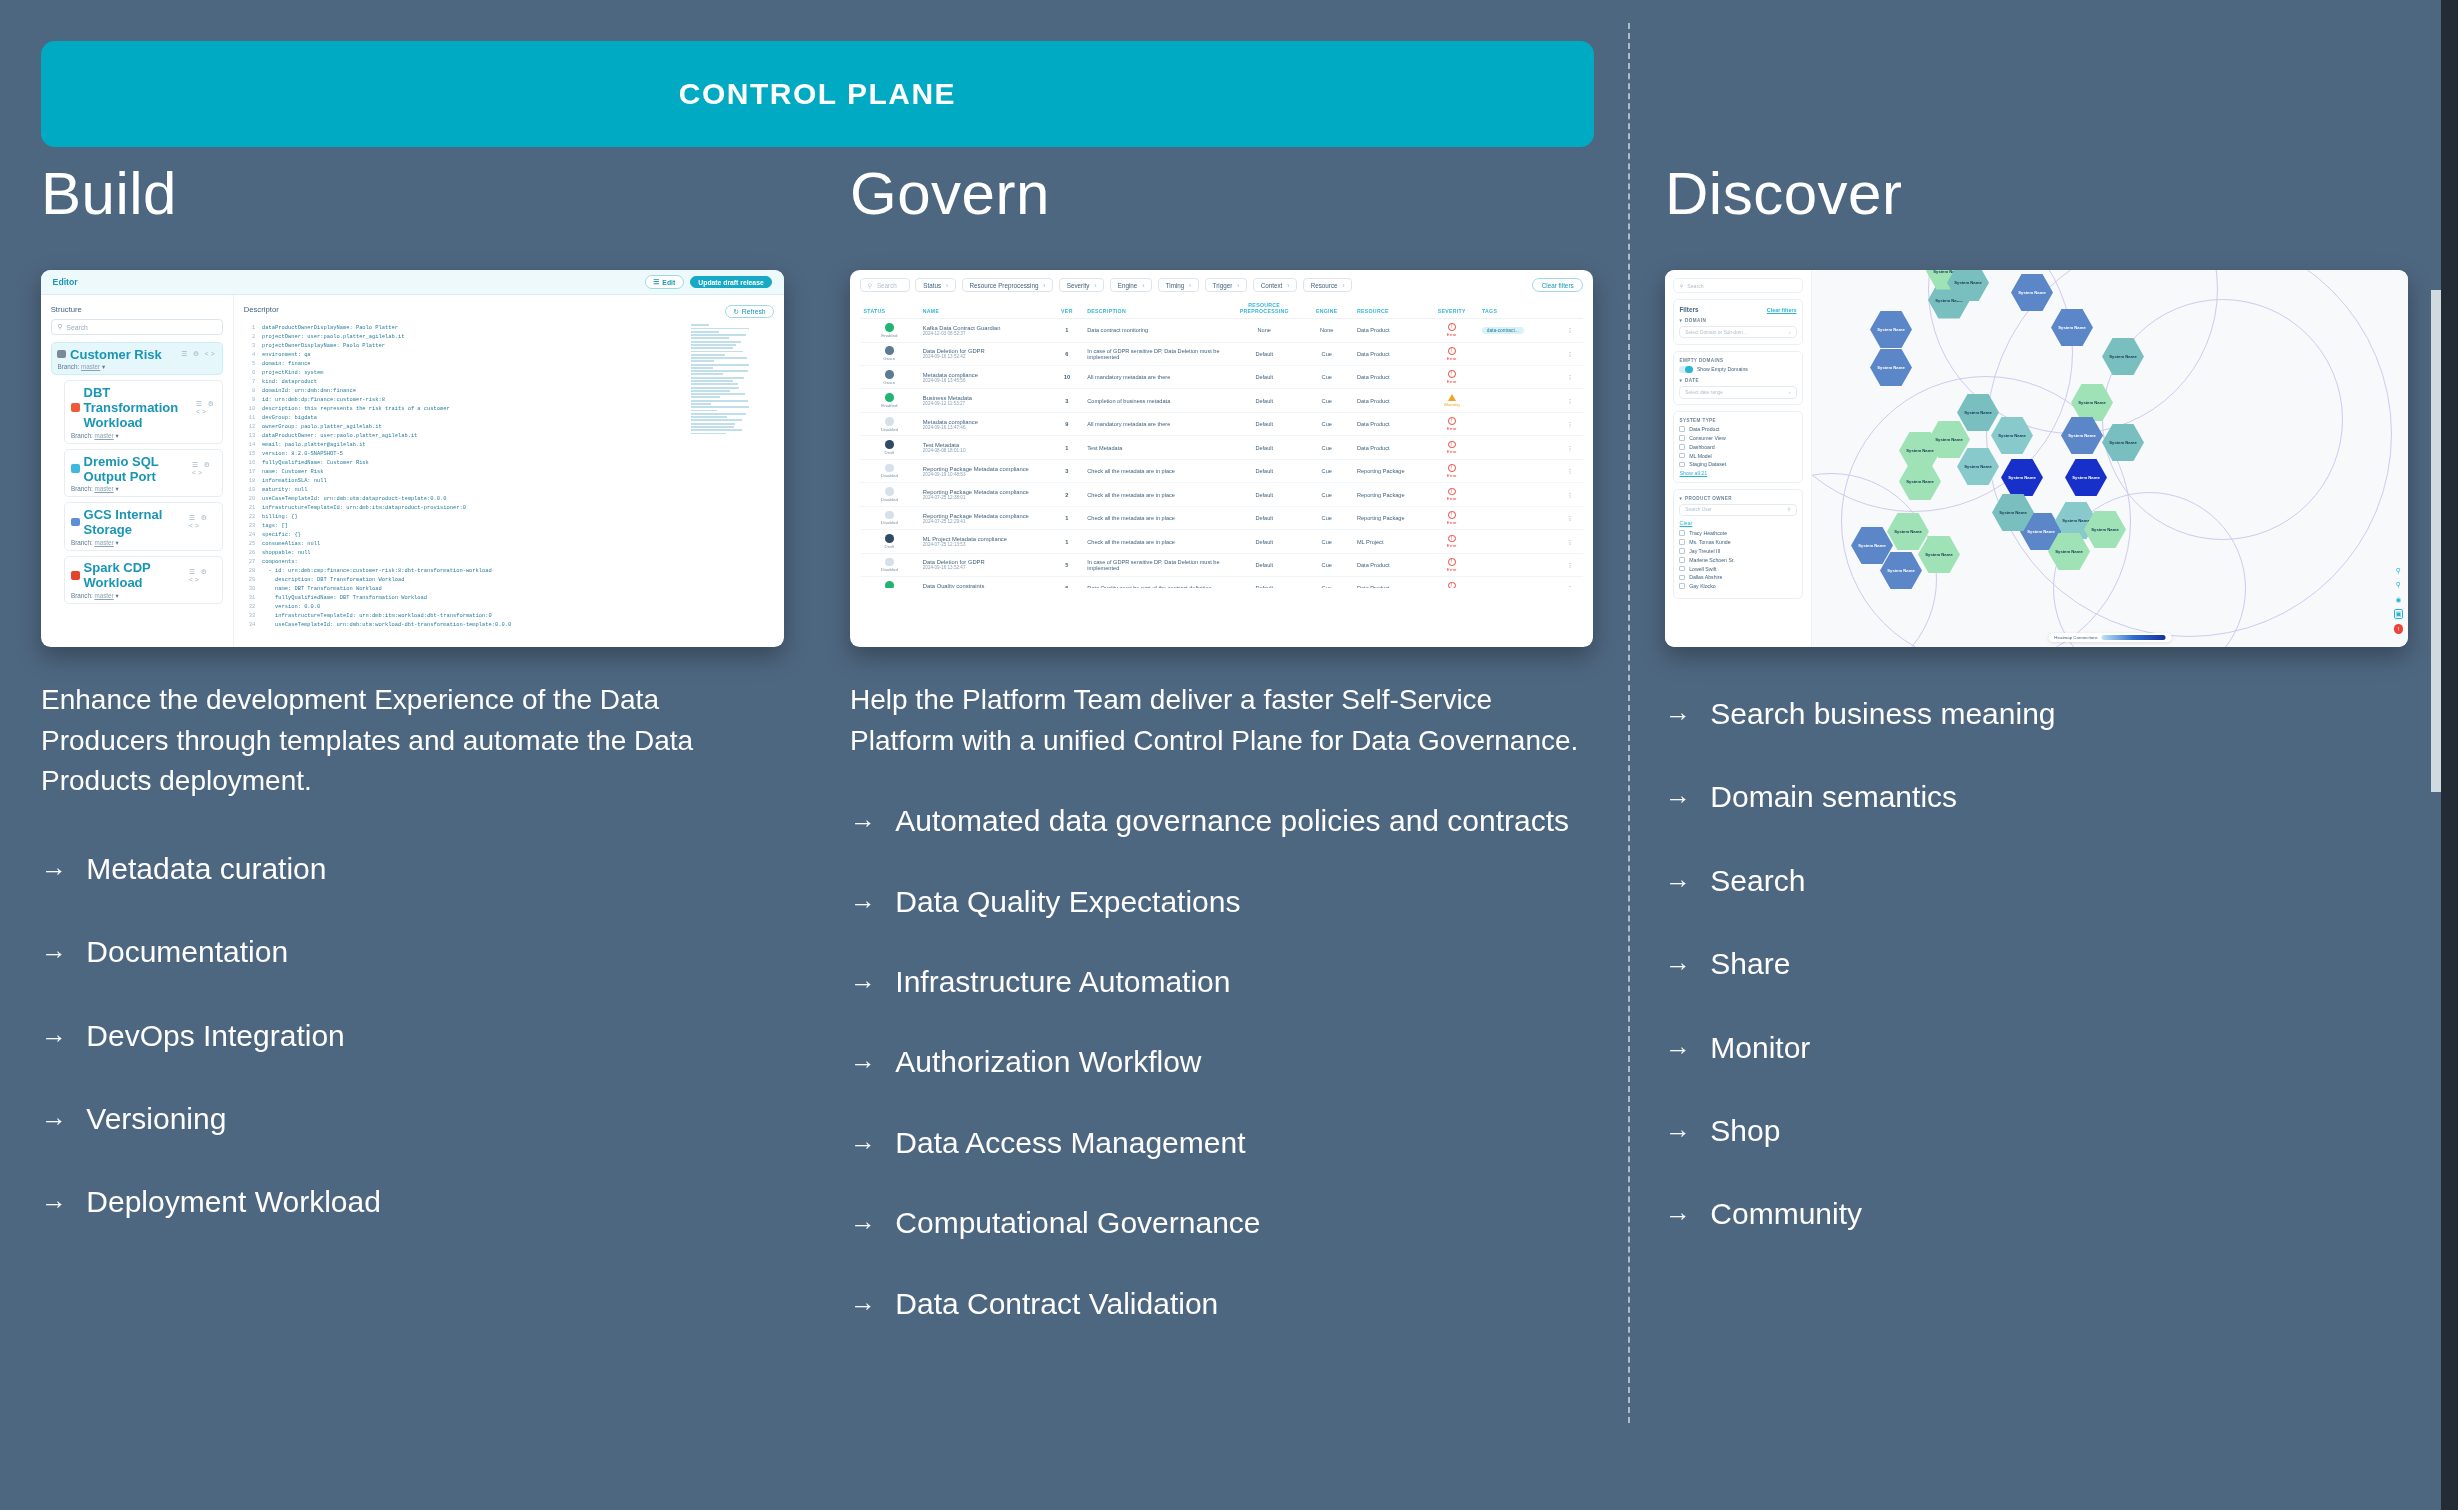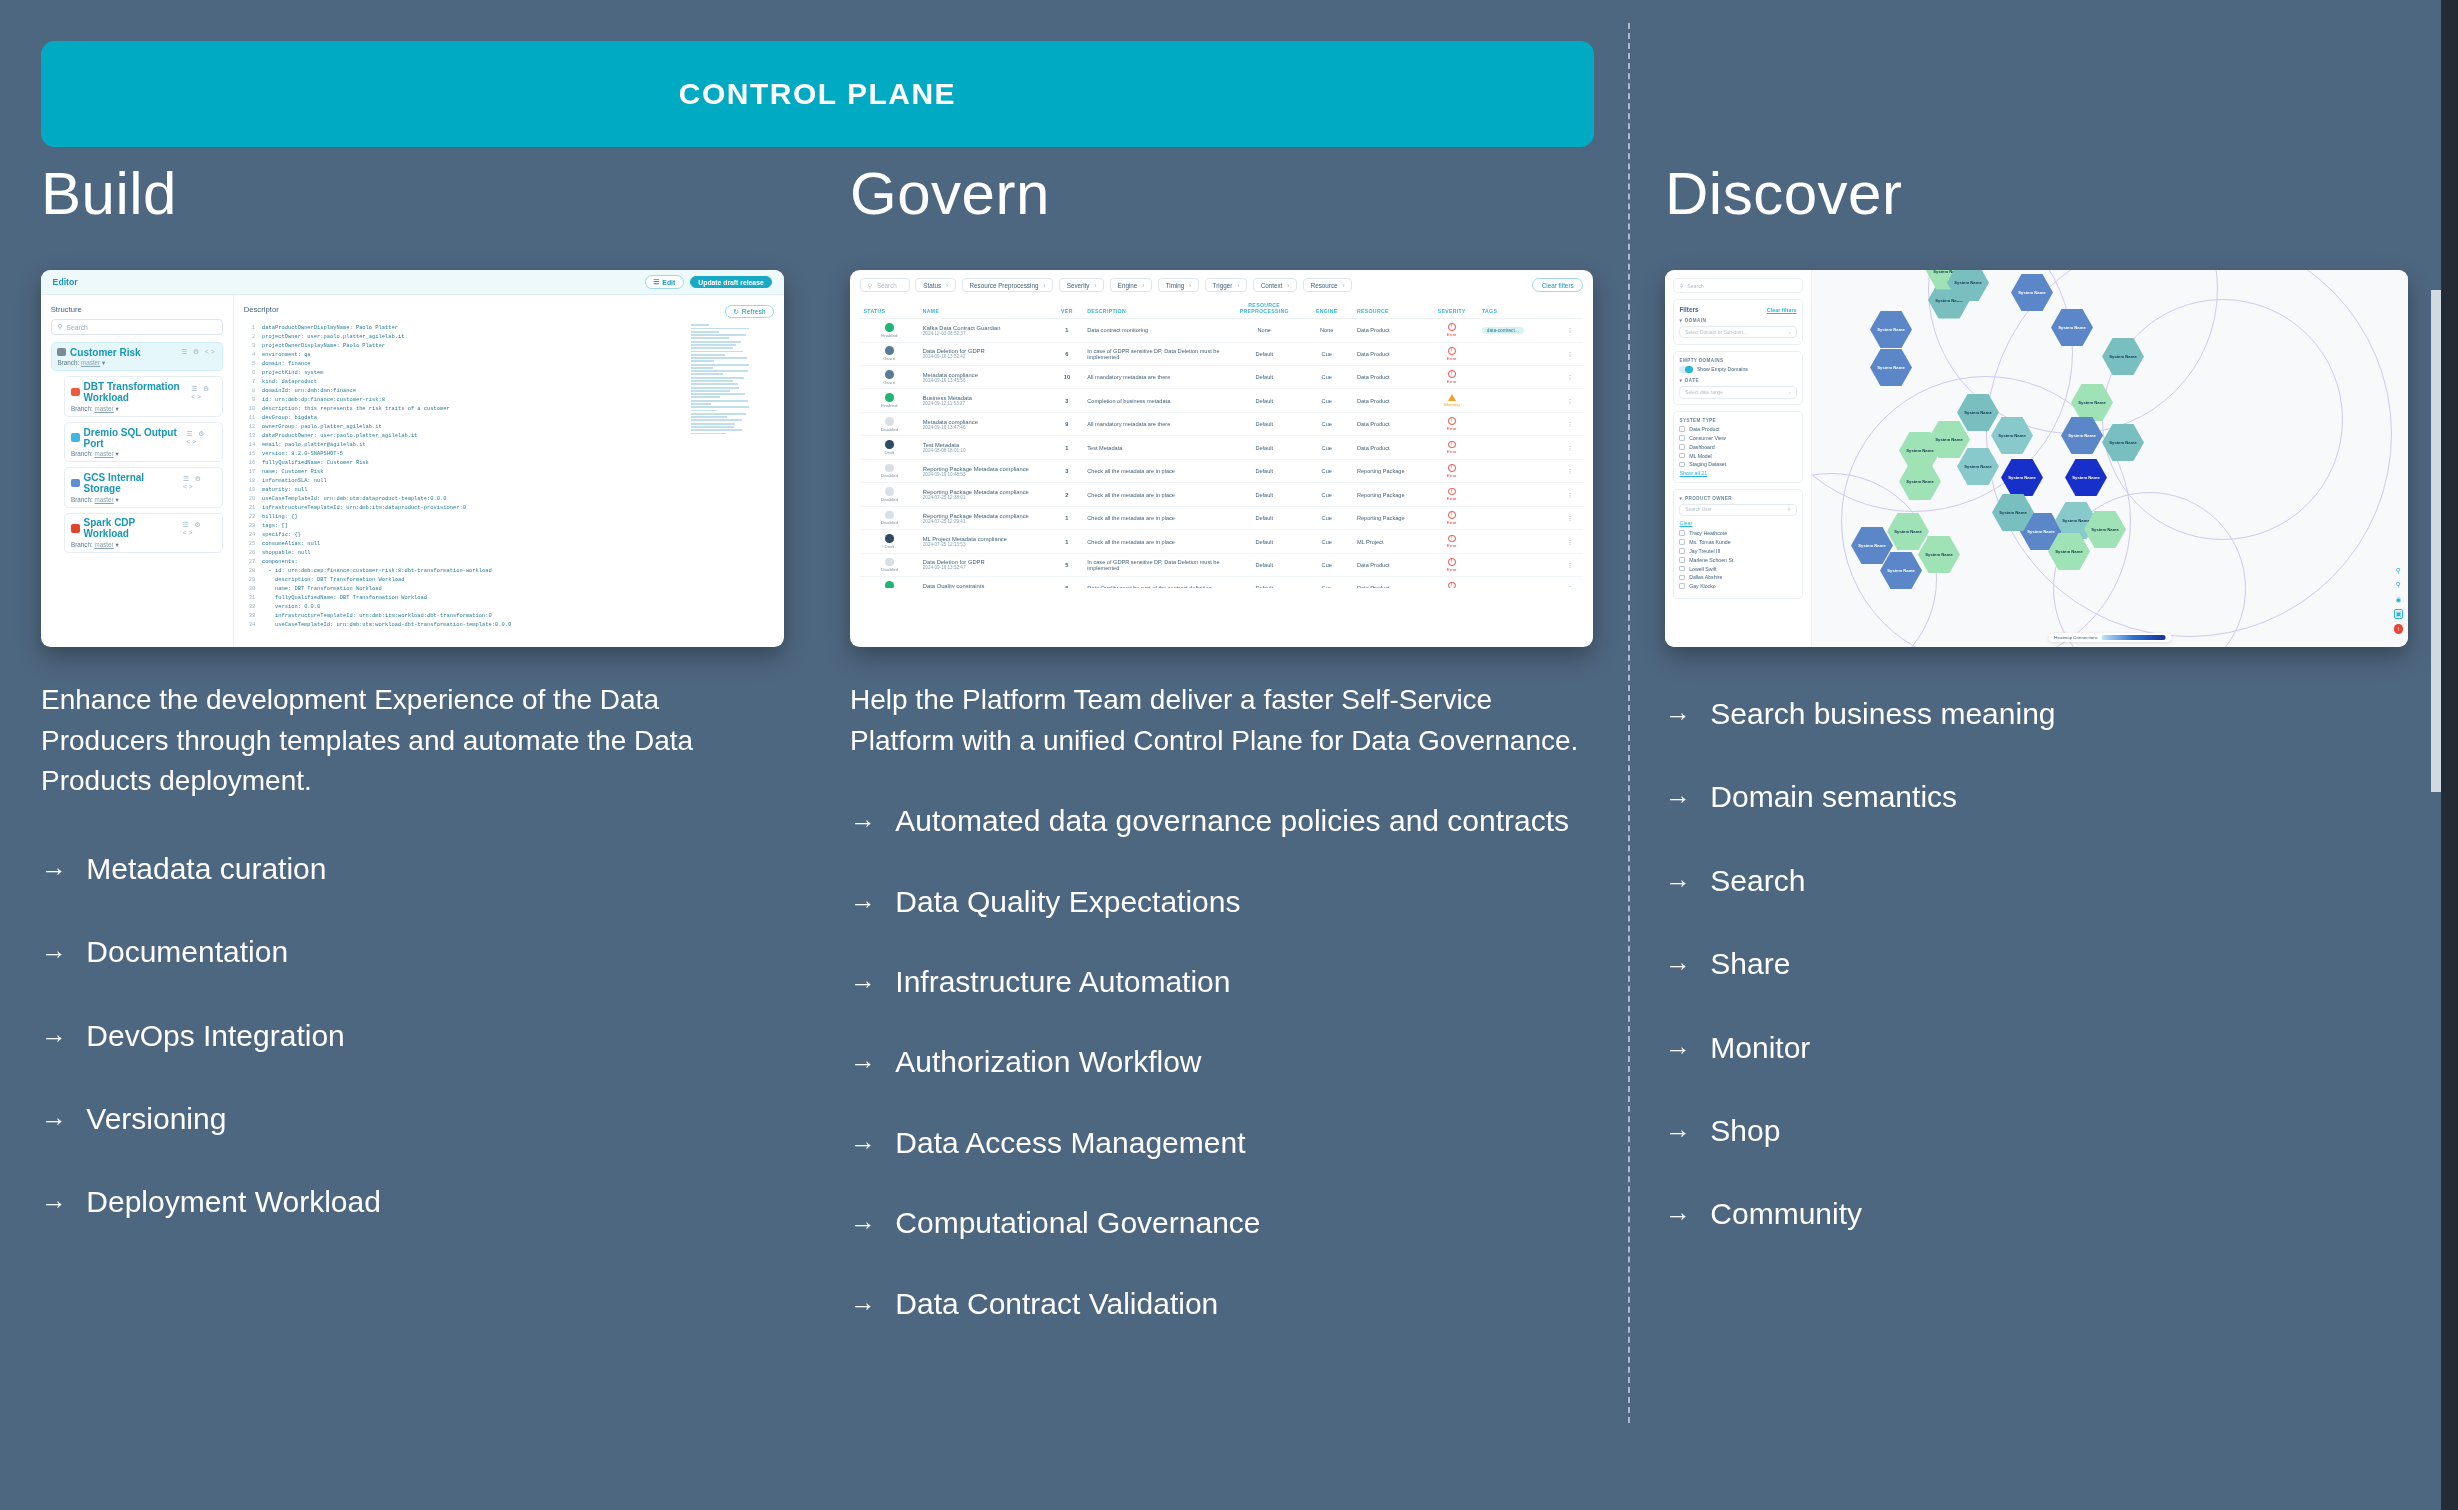--- a/index.html
+++ b/index.html
@@ -73,21 +73,21 @@
     color:#9bacbd;font-size:6.8px;margin-bottom:6.8px;background:#fff;
   }
   .node{
     border:1px solid #e6edf3;border-radius:4.8px;padding:3.9px 5.8px;margin-bottom:4.8px;
     background:#fff;position:relative;
   }
   .node.sel{background:#e6f7fb;border-color:#cdeef6;}
   .node.child{margin-left:13.5px;}
   .node-top{display:flex;align-items:center;gap:3.9px;}
   .node-ic{width:8.7px;height:8.7px;border-radius:1.9px;flex:none;}
-  .node-nm{color:#1996b5;font-weight:bold;font-size:10px;}
+  .node-nm{color:#1996b5;font-weight:bold;font-size:13px;}
   .node-act{margin-left:auto;color:#9fb6c7;letter-spacing:1.9px;font-size:6.8px;}
   .node-br{margin-top:1.9px;font-size:6.3px;color:#5b7governance;}
   .node-br{color:#5b7a93;}
   .node-br u{color:#8aa3b6;}
 
   .code{position:relative;height:307px;overflow:hidden;}
   .ln{display:flex;gap:6.8px;font-family:"Liberation Mono",monospace;font-size:5.4px;line-height:9px;white-space:pre;}
   .ln i{color:#9fb6c7;width:11.6px;text-align:right;font-style:normal;flex:none;}
   .ln b{color:#2a7f9e;font-weight:normal;}
   .minimap{

